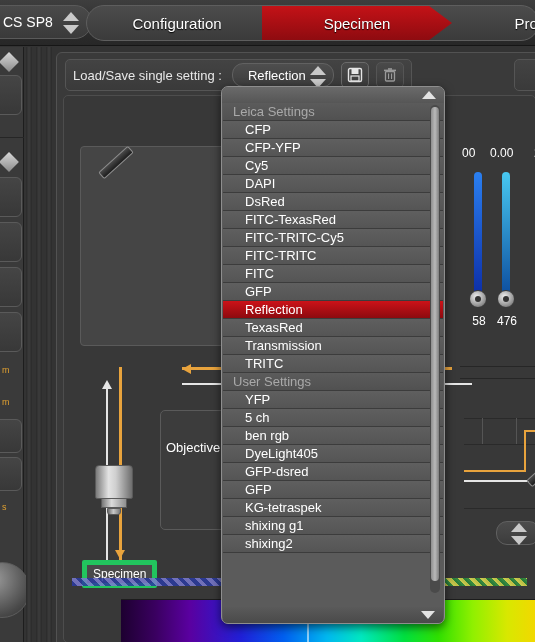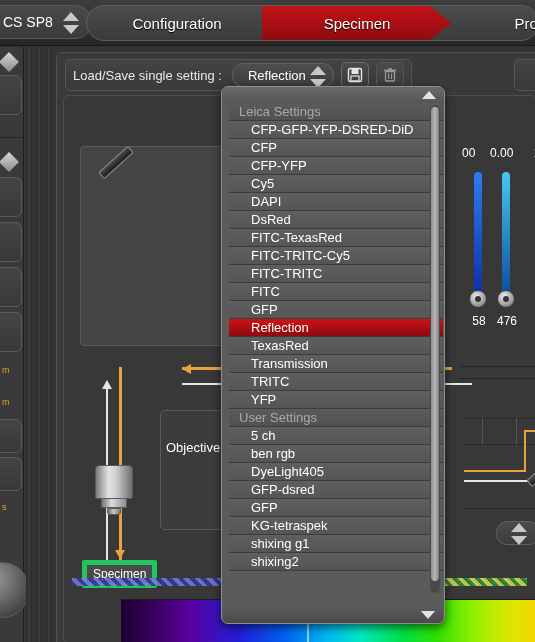--- a/index.html
+++ b/index.html
@@ -295,21 +295,20 @@
   }
   .dd-arrowbar .chev {
     position: absolute; right: 8px; top: 4px;
     width: 0; height: 0;
     border-left: 7px solid transparent; border-right: 7px solid transparent;
     border-bottom: 8px solid #e3e3e3;
   }
   .dd-list {
     position: absolute; left: 1px; top: 16px; right: 1px; bottom: 16px;
     overflow: hidden;
-    padding-left: 6px;
   }
   .dd-item {
     height: 18px; line-height: 18px;
     padding-left: 22px;
     font-size: 13px; color: #ffffff;
     background: linear-gradient(#5f5f5f,#555555);
     border-bottom: 1px solid #3c3c3c;
     white-space: nowrap;
   }
   .dd-item.header {
@@ -498,37 +497,36 @@
       <div class="mark" style="left:186px"></div>
     </div>
   </div>
 
   <div class="dropdown">
     <div class="dd-arrowbar">
       <span class="chev"></span>
     </div>
     <div class="dd-list" id="dd-list">
         <div class="dd-item header">Leica Settings</div>
-        <div class="dd-item">CFP-GFP-YFP-DSRED-DiD</div>
         <div class="dd-item">CFP</div>
         <div class="dd-item">CFP-YFP</div>
         <div class="dd-item">Cy5</div>
         <div class="dd-item">DAPI</div>
         <div class="dd-item">DsRed</div>
         <div class="dd-item">FITC-TexasRed</div>
         <div class="dd-item">FITC-TRITC-Cy5</div>
         <div class="dd-item">FITC-TRITC</div>
         <div class="dd-item">FITC</div>
         <div class="dd-item">GFP</div>
         <div class="dd-item selected">Reflection</div>
         <div class="dd-item">TexasRed</div>
         <div class="dd-item">Transmission</div>
         <div class="dd-item">TRITC</div>
+        <div class="dd-item header">User Settings</div>
         <div class="dd-item">YFP</div>
-        <div class="dd-item header">User Settings</div>
         <div class="dd-item">5 ch</div>
         <div class="dd-item">ben rgb</div>
         <div class="dd-item">DyeLight405</div>
         <div class="dd-item">GFP-dsred</div>
         <div class="dd-item">GFP</div>
         <div class="dd-item">KG-tetraspek</div>
         <div class="dd-item">shixing  g1</div>
         <div class="dd-item">shixing2</div>
       </div>
     <div class="dd-scroll">

